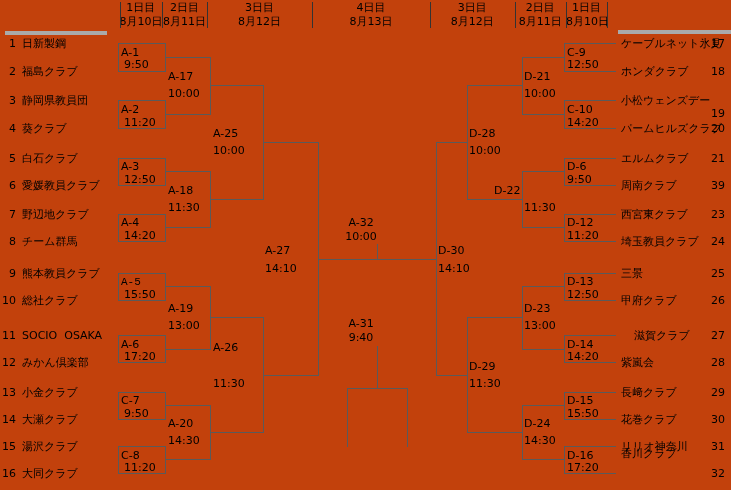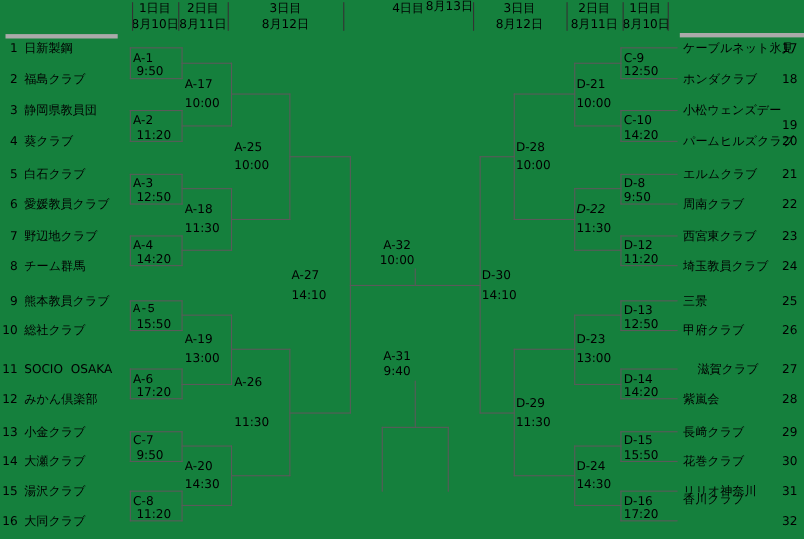--- a/index.html
+++ b/index.html
@@ -17,31 +17,31 @@
     color:#000;
     white-space:pre;
   }
   .ctr{text-align:center;}
   .num{text-align:right;}
   .bar{position:absolute;height:4px;}
 </style>
 </head>
 <body>
 
-<div id="canvas" style="background: #15803d;">
+<div id="canvas" style="background: #c2410c;">
   <div class="bar" id="bar-left" style="left: 5px; top: 31px; width: 102px; background: rgb(170, 170, 170);"></div>
   <div class="bar" id="bar-right" style="left: 618px; top: 30px; width: 113px; background: rgb(170, 170, 170);"></div>
 <div class="txt ctr" style="left: 119.5px; top: 2px; width: 42.5px;">1日目</div>
     <div class="txt ctr" style="left: 119.5px; top: 16px; width: 42.5px;">8月10日</div>
     <div class="txt ctr" style="left: 162px; top: 2px; width: 45px;">2日目</div>
     <div class="txt ctr" style="left: 162px; top: 16px; width: 45px;">8月11日</div>
     <div class="txt ctr" style="left: 207px; top: 2px; width: 105px;">3日目</div>
     <div class="txt ctr" style="left: 207px; top: 16px; width: 105px;">8月12日</div>
     <div class="txt ctr" style="left: 312px; top: 2px; width: 118px;">4日目</div>
-    <div class="txt ctr" style="left: 312px; top: 0; width: 118px; text-align: right;">8月13日</div>
+    <div class="txt ctr" style="left: 312px; top: 16px; width: 118px;">8月13日</div>
     <div class="txt ctr" style="left: 430px; top: 2px; width: 84.5px;">3日目</div>
     <div class="txt ctr" style="left: 430px; top: 16px; width: 84.5px;">8月12日</div>
     <div class="txt ctr" style="left: 514.5px; top: 2px; width: 51.5px;">2日目</div>
     <div class="txt ctr" style="left: 514.5px; top: 16px; width: 51.5px;">8月11日</div>
     <div class="txt ctr" style="left: 566px; top: 2px; width: 41px;">1日目</div>
     <div class="txt ctr" style="left: 566px; top: 16px; width: 41px;">8月10日</div>
     <div class="ln" style="left: 119.5px; top: 2px; width: 1px; height: 26px; background: rgb(51, 51, 51);"></div>
     <div class="ln" style="left: 162px; top: 2px; width: 1px; height: 26px; background: rgb(51, 51, 51);"></div>
     <div class="ln" style="left: 207px; top: 2px; width: 1px; height: 26px; background: rgb(51, 51, 51);"></div>
     <div class="ln" style="left: 312px; top: 2px; width: 1px; height: 26px; background: rgb(51, 51, 51);"></div>
@@ -85,21 +85,21 @@
     <div class="txt num" style="left: 700px; top: 38px; width: 25px;">17</div>
     <div class="txt" style="left: 621px; top: 65.5px;">ホンダクラブ</div>
     <div class="txt num" style="left: 700px; top: 65.5px; width: 25px;">18</div>
     <div class="txt" style="left: 621px; top: 95px;">小松ウェンズデー</div>
     <div class="txt num" style="left: 700px; top: 108px; width: 25px;">19</div>
     <div class="txt" style="left: 621px; top: 123px;">パームヒルズクラブ</div>
     <div class="txt num" style="left: 700px; top: 123px; width: 25px;">20</div>
     <div class="txt" style="left: 621px; top: 152.5px;">エルムクラブ</div>
     <div class="txt num" style="left: 700px; top: 152.5px; width: 25px;">21</div>
     <div class="txt" style="left: 621px; top: 180px;">周南クラブ</div>
-    <div class="txt num" style="left: 700px; top: 180px; width: 25px;">22</div>
+    <div class="txt num" style="left: 700px; top: 180px; width: 25px;">39</div>
     <div class="txt" style="left: 621px; top: 208.5px;">西宮東クラブ</div>
     <div class="txt num" style="left: 700px; top: 208.5px; width: 25px;">23</div>
     <div class="txt" style="left: 621px; top: 236px;">埼玉教員クラブ</div>
     <div class="txt num" style="left: 700px; top: 236px; width: 25px;">24</div>
     <div class="txt" style="left: 621px; top: 267.5px;">三景</div>
     <div class="txt num" style="left: 700px; top: 267.5px; width: 25px;">25</div>
     <div class="txt" style="left: 621px; top: 294.5px;">甲府クラブ</div>
     <div class="txt num" style="left: 700px; top: 294.5px; width: 25px;">26</div>
     <div class="txt" style="left: 634px; top: 330px;">滋賀クラブ</div>
     <div class="txt num" style="left: 700px; top: 330px; width: 25px;">27</div>
@@ -205,21 +205,21 @@
     <div class="ln" style="left: 564px; top: 100px; width: 52px; height: 1px; background: rgb(90, 90, 90);"></div>
     <div class="ln" style="left: 564px; top: 128px; width: 52px; height: 1px; background: rgb(90, 90, 90);"></div>
     <div class="ln" style="left: 564px; top: 100px; width: 1px; height: 29px; background: rgb(90, 90, 90);"></div>
     <div class="ln" style="left: 522px; top: 114px; width: 43px; height: 1px; background: rgb(90, 90, 90);"></div>
     <div class="txt" style="left: 567px; top: 103.5px;">C-10</div>
     <div class="txt" style="left: 567px; top: 116.5px;">14:20</div>
     <div class="ln" style="left: 564px; top: 157.5px; width: 52px; height: 1px; background: rgb(90, 90, 90);"></div>
     <div class="ln" style="left: 564px; top: 185px; width: 52px; height: 1px; background: rgb(90, 90, 90);"></div>
     <div class="ln" style="left: 564px; top: 157.5px; width: 1px; height: 28.5px; background: rgb(90, 90, 90);"></div>
     <div class="ln" style="left: 522px; top: 171.25px; width: 43px; height: 1px; background: rgb(90, 90, 90);"></div>
-    <div class="txt" style="left: 567px; top: 161px;">D-8</div>
+    <div class="txt" style="left: 567px; top: 161px;">D-6</div>
     <div class="txt" style="left: 567px; top: 173.75px;">9:50</div>
     <div class="ln" style="left: 564px; top: 213.5px; width: 52px; height: 1px; background: rgb(90, 90, 90);"></div>
     <div class="ln" style="left: 564px; top: 241px; width: 52px; height: 1px; background: rgb(90, 90, 90);"></div>
     <div class="ln" style="left: 564px; top: 213.5px; width: 1px; height: 28.5px; background: rgb(90, 90, 90);"></div>
     <div class="ln" style="left: 522px; top: 227.25px; width: 43px; height: 1px; background: rgb(90, 90, 90);"></div>
     <div class="txt" style="left: 567px; top: 217px;">D-12</div>
     <div class="txt" style="left: 567px; top: 229.75px;">11:20</div>
     <div class="ln" style="left: 564px; top: 272.5px; width: 52px; height: 1px; background: rgb(90, 90, 90);"></div>
     <div class="ln" style="left: 564px; top: 299.5px; width: 52px; height: 1px; background: rgb(90, 90, 90);"></div>
     <div class="ln" style="left: 564px; top: 272.5px; width: 1px; height: 28px; background: rgb(90, 90, 90);"></div>
@@ -243,21 +243,21 @@
     <div class="ln" style="left: 564px; top: 446px; width: 1px; height: 27.5px; background: rgb(90, 90, 90);"></div>
     <div class="ln" style="left: 522px; top: 459.25px; width: 43px; height: 1px; background: rgb(90, 90, 90);"></div>
     <div class="txt" style="left: 567px; top: 449.5px;">D-16</div>
     <div class="txt" style="left: 567px; top: 461.75px;">17:20</div>
     <div class="ln" style="left: 522px; top: 56.75px; width: 1px; height: 58.25px; background: rgb(90, 90, 90);"></div>
     <div class="ln" style="left: 467px; top: 85.375px; width: 56px; height: 1px; background: rgb(90, 90, 90);"></div>
     <div class="txt" style="left: 524px; top: 71.375px;">D-21</div>
     <div class="txt" style="left: 524px; top: 88.375px;">10:00</div>
     <div class="ln" style="left: 522px; top: 171.25px; width: 1px; height: 57px; background: rgb(90, 90, 90);"></div>
     <div class="ln" style="left: 467px; top: 199.25px; width: 56px; height: 1px; background: rgb(90, 90, 90);"></div>
-    <div class="txt" style="left: 524px; top: 185.25px; font-style: italic;">D-22</div>
+    <div class="txt" style="left: 494px; top: 185.25px;">D-22</div>
     <div class="txt" style="left: 524px; top: 202.25px;">11:30</div>
     <div class="ln" style="left: 522px; top: 286px; width: 1px; height: 63.5px; background: rgb(90, 90, 90);"></div>
     <div class="ln" style="left: 467px; top: 317.25px; width: 56px; height: 1px; background: rgb(90, 90, 90);"></div>
     <div class="txt" style="left: 524px; top: 303.25px;">D-23</div>
     <div class="txt" style="left: 524px; top: 320.25px;">13:00</div>
     <div class="ln" style="left: 522px; top: 405px; width: 1px; height: 55.25px; background: rgb(90, 90, 90);"></div>
     <div class="ln" style="left: 467px; top: 432.125px; width: 56px; height: 1px; background: rgb(90, 90, 90);"></div>
     <div class="txt" style="left: 524px; top: 418.125px;">D-24</div>
     <div class="txt" style="left: 524px; top: 435.125px;">14:30</div>
     <div class="ln" style="left: 467px; top: 85.375px; width: 1px; height: 114.875px; background: rgb(90, 90, 90);"></div>

